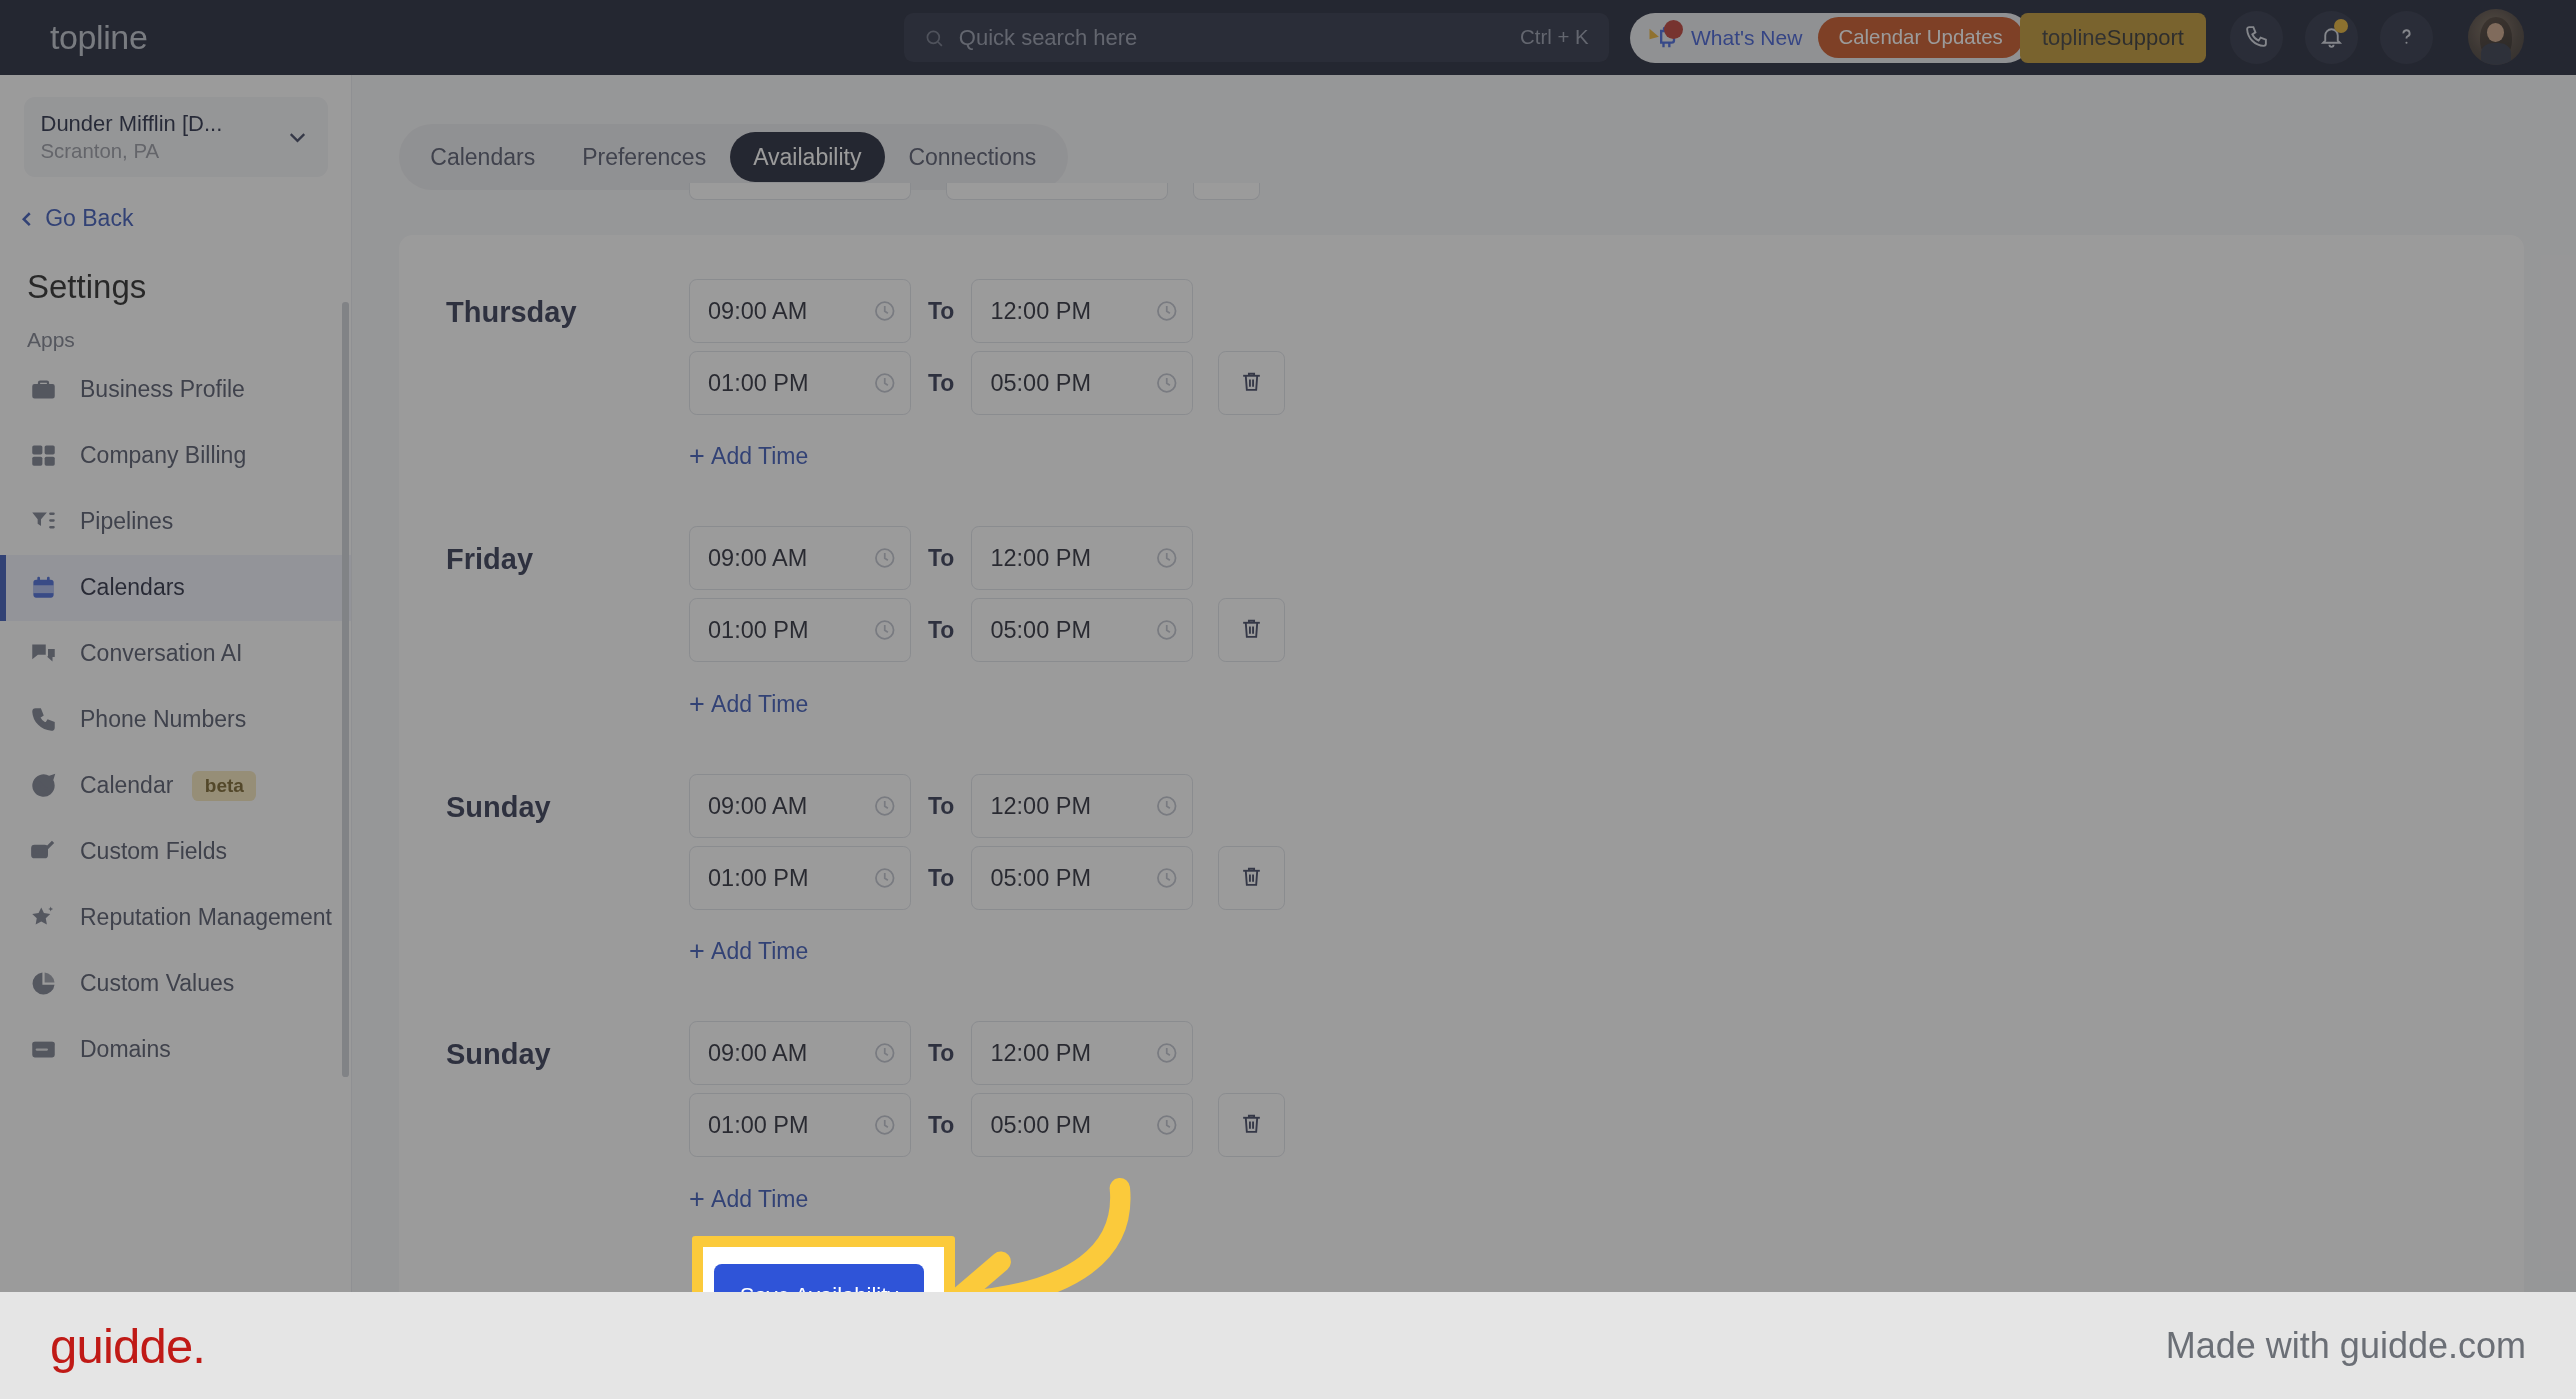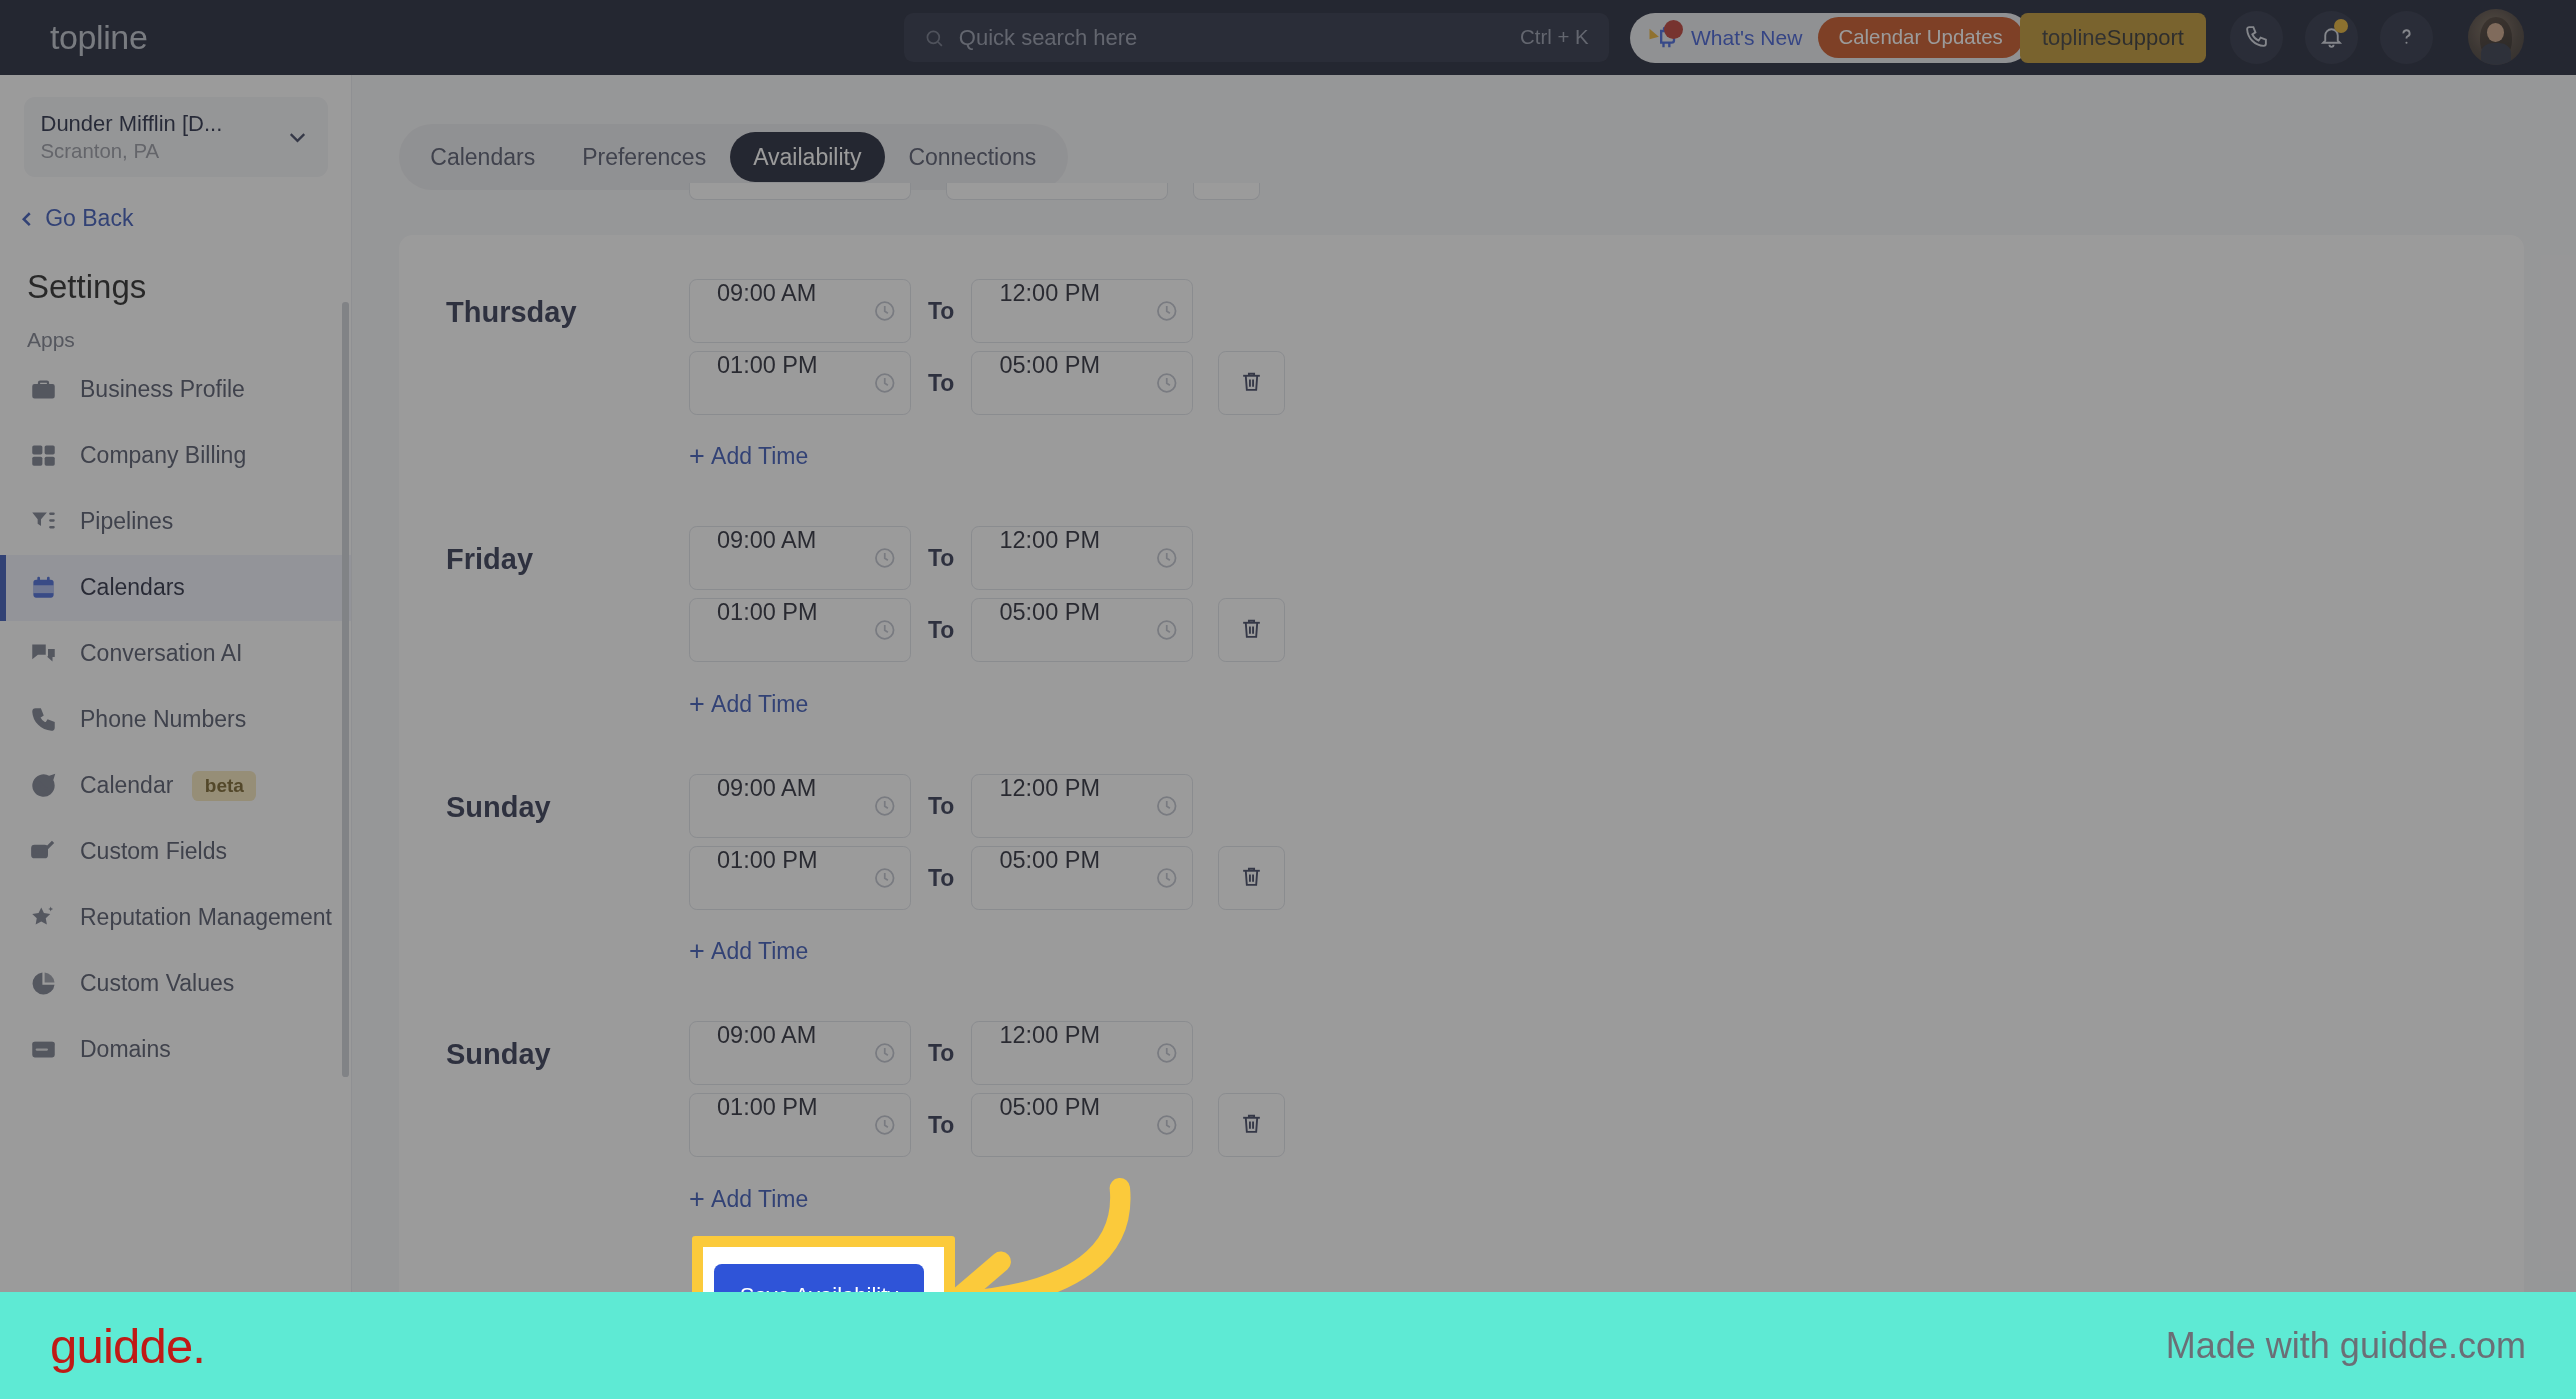--- a/index.html
+++ b/index.html
@@ -262,22 +262,22 @@
     font-size: 29px; font-weight: 700; color: #1d2240;
   }
   .time-row {
     position: absolute; left: 290px;
     display: flex; align-items: center;
   }
   .time-input {
     width: 222px; height: 64px;
     border: 0.8px solid #dcdfe6; border-radius: 7.8px;
     background: #ffffff;
-    display: flex; align-items: flex-start;
-    padding: 0 27px;
+    display: flex; align-items: center;
+    padding: 0 18px;
     position: relative;
   }
   .time-input .val { font-size: 23.5px; color: #111322; }
   .time-input .clock { position: absolute; right: 14px; top: 50%; transform: translateY(-50%); width:23.5px; height:23.5px; }
   .to-label {
     margin: 0 17px; font-size: 23px; font-weight: 700; color: #1d2240;
   }
   .del-btn {
     margin-left: 25px;
     width: 67px; height: 64px;
@@ -329,21 +329,21 @@
   }
   #arrow-svg {
     position: absolute; left: 924px; top: 1174px;
     width: 329px; height: 141px;
   }
 
   
   #footer {
     position: absolute; left: 0; top: 1292px;
     width: 2576px; height: 108px;
-    background: #5eead4;
+    background: #e5e5e5;
     display: flex; align-items: center;
   }
   #footer-logo {
     margin-left: 50px;
     font-size: 49px; color: #c01a16; font-weight: 400;
     letter-spacing: -0.8px;
   }
   #footer-text {
     margin-left: auto; margin-right: 50px;
     font-size: 36px; color: #6b6f76;

